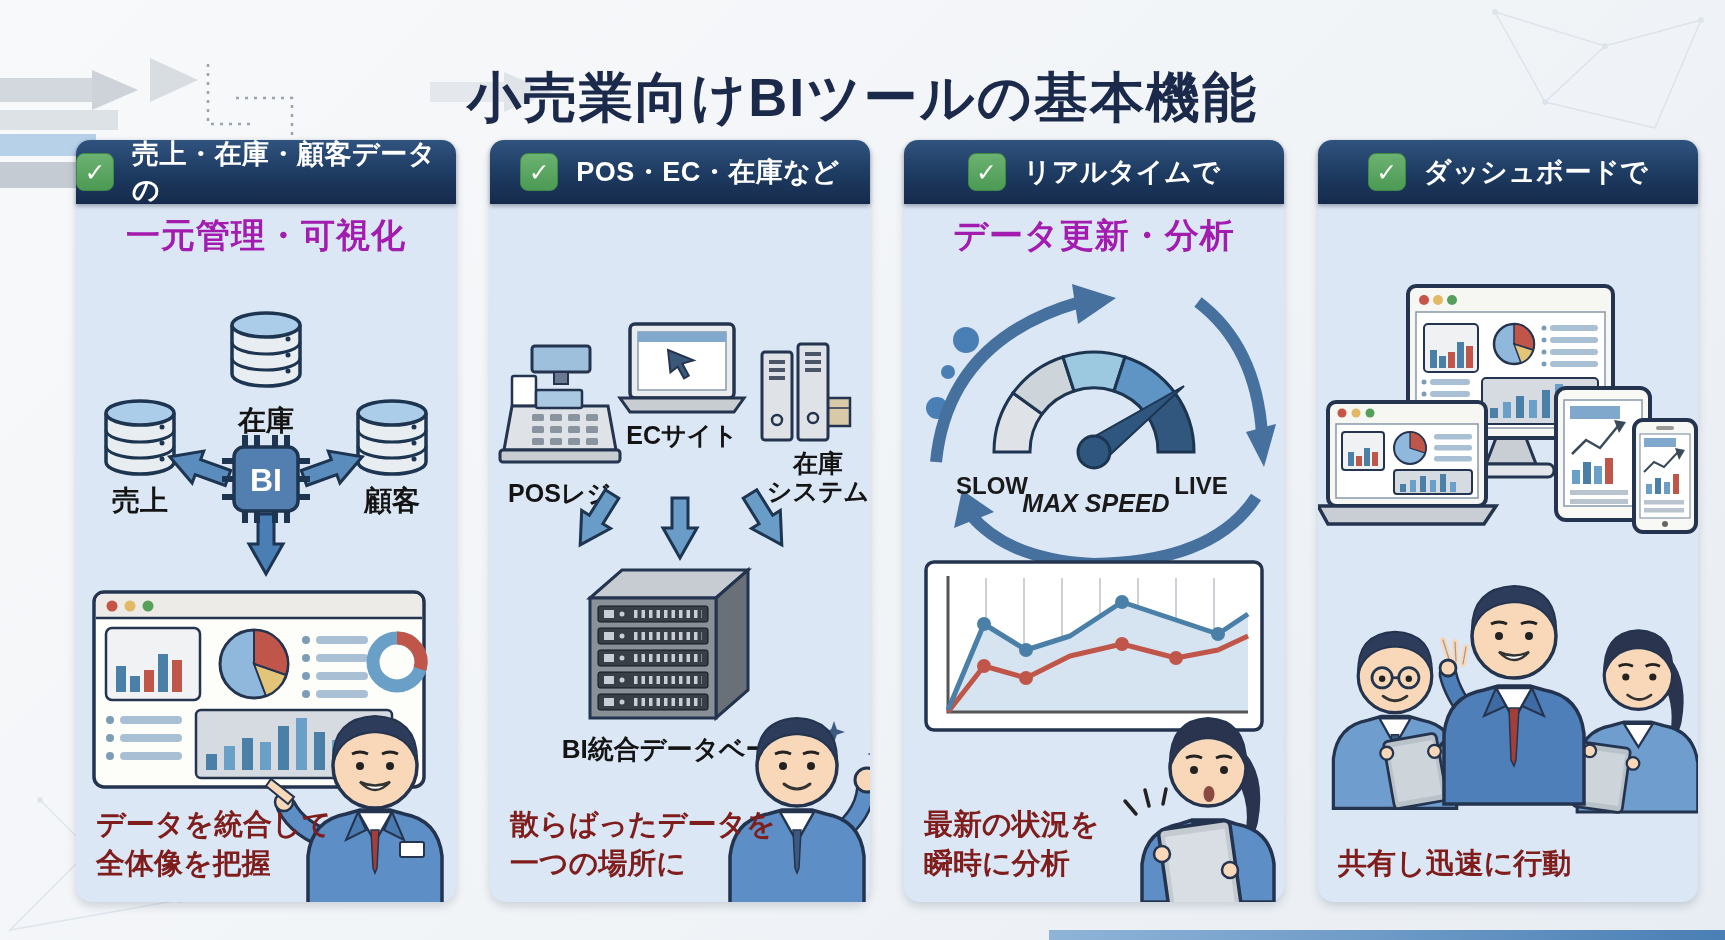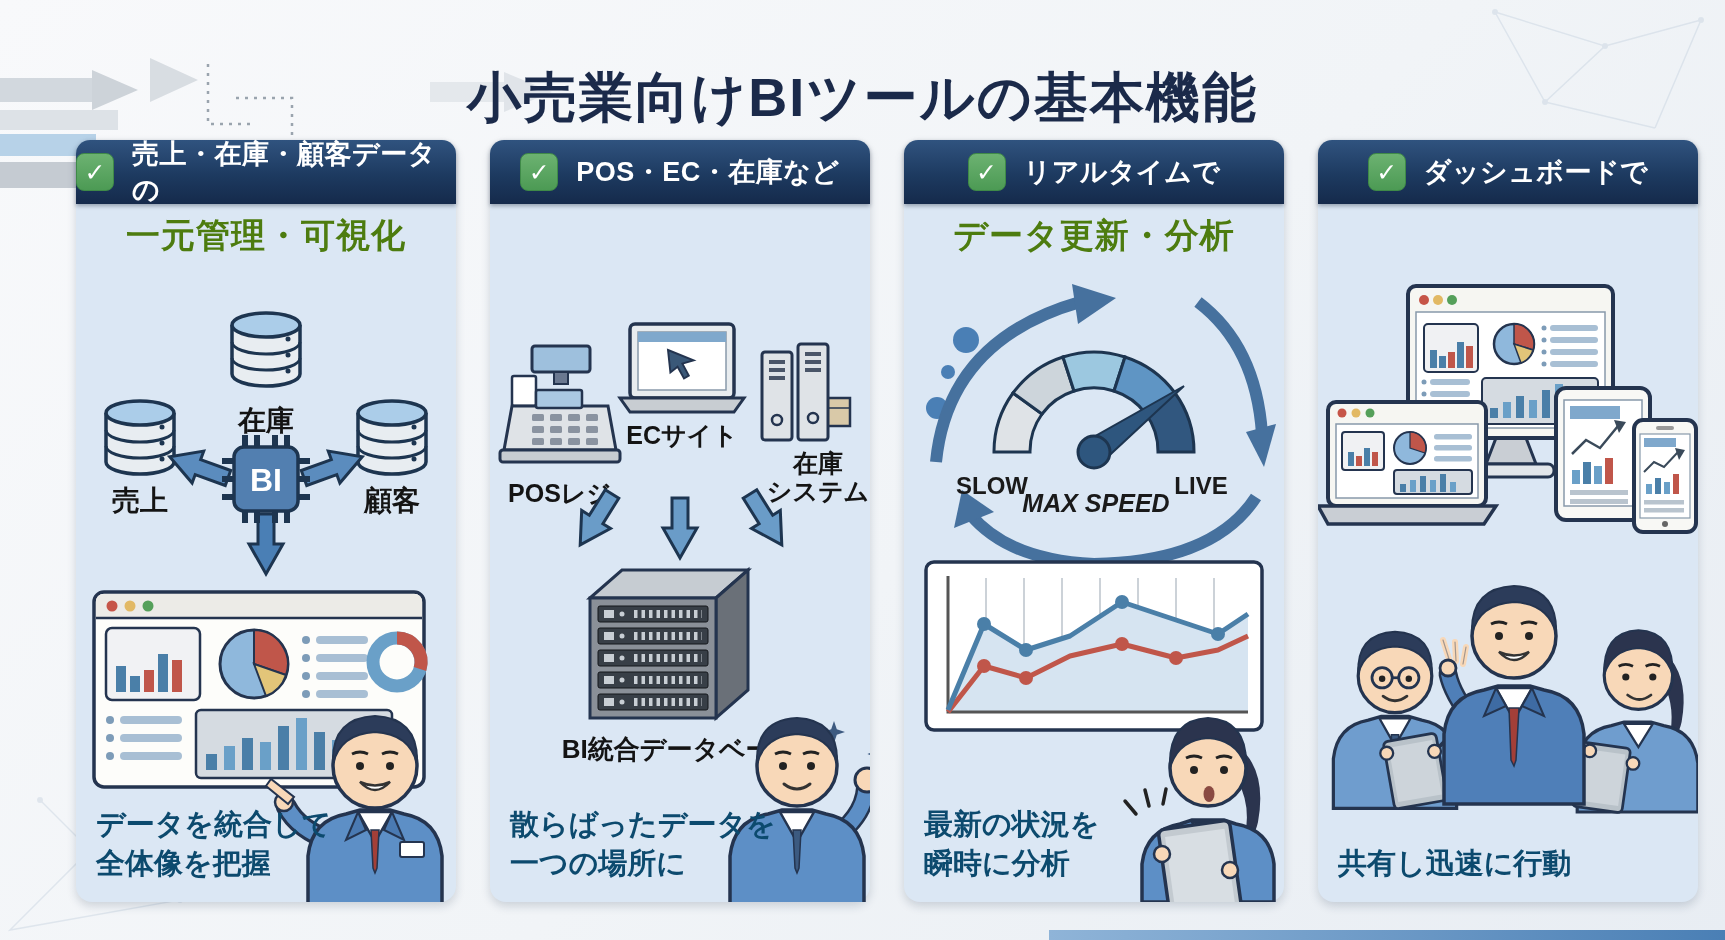--- a/index.html
+++ b/index.html
@@ -13,24 +13,24 @@
   .card{position:relative;width:380px;height:762px;background:#dbe7f4;
     border-radius:16px;box-shadow:0 4px 10px rgba(30,50,80,.18);}
   .card-header{height:64px;border-radius:14px 14px 0 0;
     background:linear-gradient(180deg,#30537f 0%,#1d3a60 55%,#152a4b 100%);
     display:flex;align-items:center;justify-content:center;gap:10px;
     box-shadow:0 2px 4px rgba(10,20,40,.35);}
   .check{width:36px;height:36px;border-radius:8px;flex:0 0 auto;
     background:linear-gradient(180deg,#6cb271,#4c9a54);border:1px solid #3f8a48;
     color:#fff;font-size:25px;font-weight:900;display:flex;align-items:center;justify-content:center;}
   .hdr-label{color:#fff;font-size:27px;font-weight:800;letter-spacing:.5px;margin-left:8px;}
-  .subtitle{margin-top:9px;text-align:center;font-size:34px;font-weight:900;color:#4d7c0f;letter-spacing:1px;}
+  .subtitle{margin-top:9px;text-align:center;font-size:34px;font-weight:900;color:#a21caf;letter-spacing:1px;}
   .illus{position:absolute;left:0;top:122px;width:380px;height:640px;}
   .caption{position:absolute;left:20px;bottom:20px;z-index:3;
-    font-size:29px;font-weight:800;color:#0c4a6e;line-height:1.32;}
+    font-size:29px;font-weight:800;color:#7f1d1d;line-height:1.32;}
   .bottom-bar{position:absolute;right:0;bottom:0;width:676px;height:10px;
     background:linear-gradient(90deg,#8fb4d8,#4a7fb5);}
   text{font-family:"Liberation Sans","DejaVu Sans",sans-serif;}
 </style>
 </head>
 <body>
 
 <div class="canvas">
 
   <svg class="decor" style="left:0;top:28px;" width="660" height="185" viewBox="0 0 660 185">

